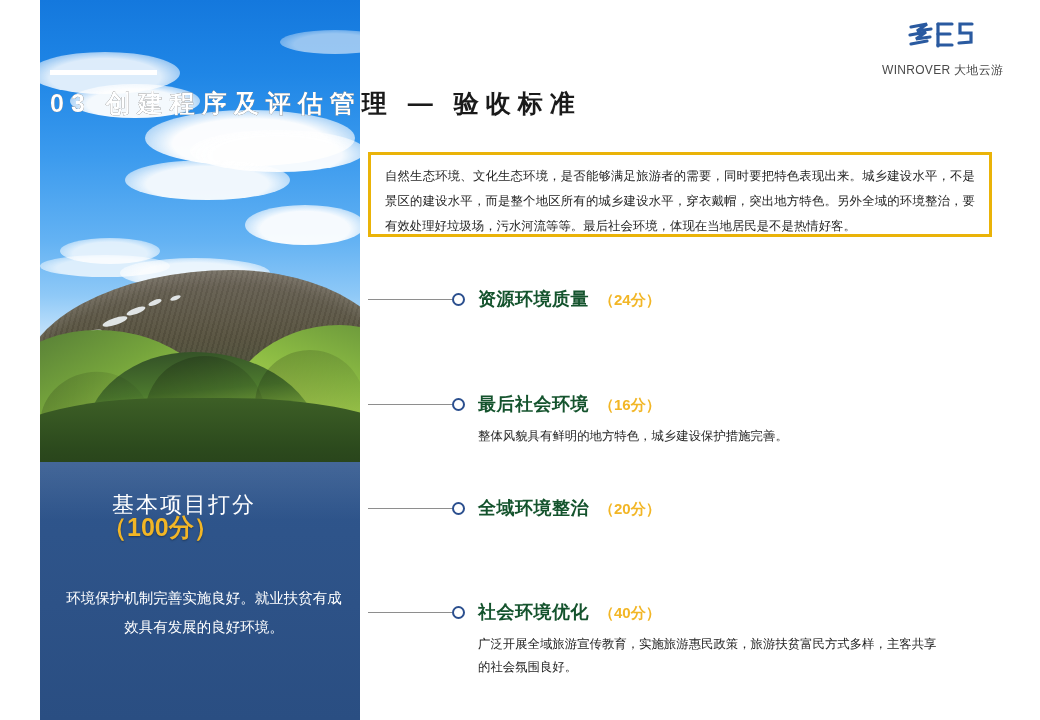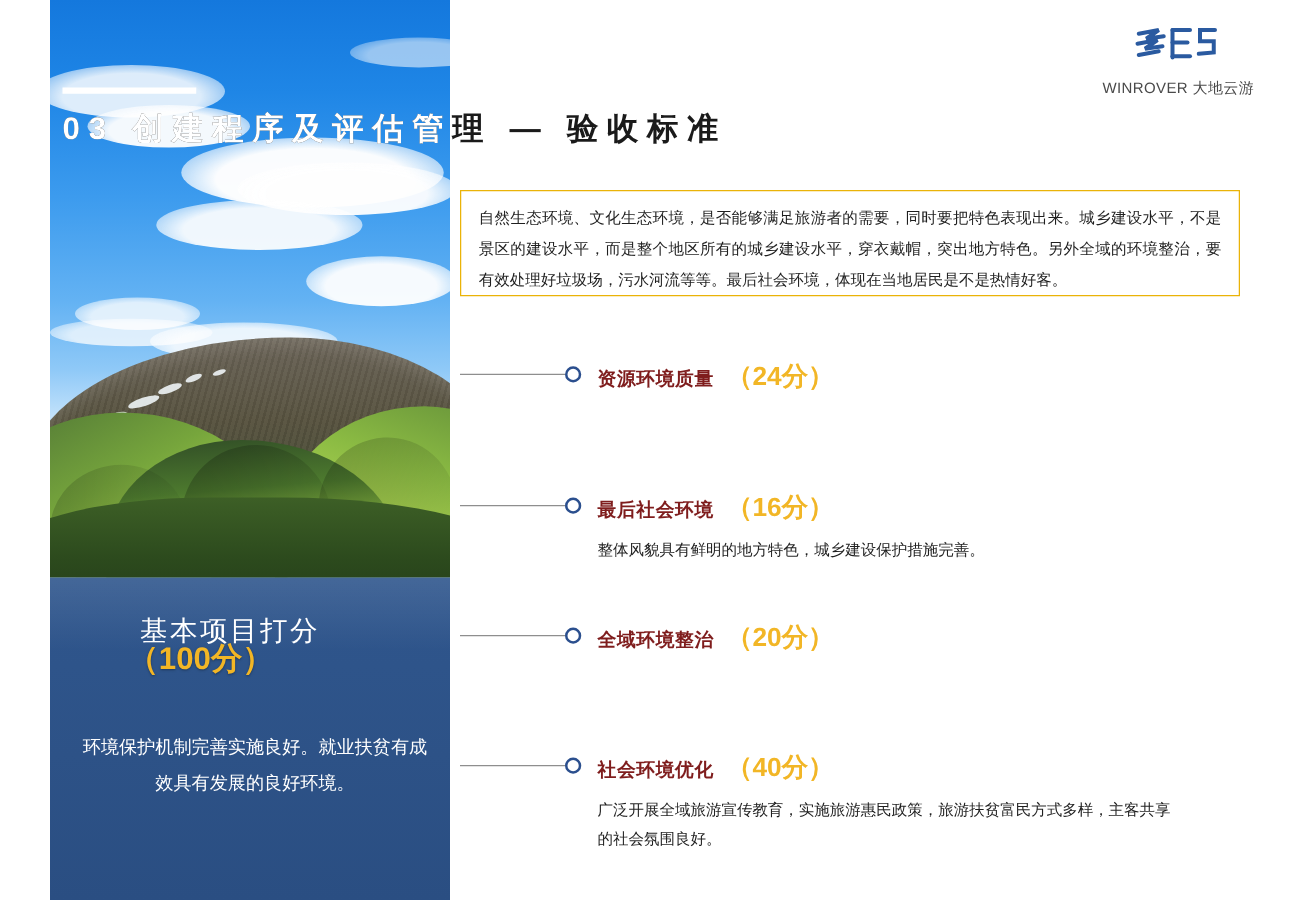--- a/index.html
+++ b/index.html
@@ -245,43 +245,43 @@
     white-space: nowrap;
   }
 
   
   #intro-box {
     position: absolute;
     left: 368px;
     top: 152px;
     width: 624px;
     height: 85px;
-    border: 1px solid #eab308;
+    border: 3px solid #eab308;
     box-sizing: border-box;
     padding: 9px 14px 0 14px;
   }
   #intro-text {
     font-size: 12.4px;
     color: #1f1f1f;
     line-height: 2.0;
     text-align: justify;
   }
 
   
   .criterion { position: absolute; left: 478px; }
   .crit-head { display: flex; align-items: baseline; white-space: nowrap; }
   .crit-name {
-    color: #7f1d1d;
-    font-size: 15px;
+    color: #14532d;
+    font-size: 18px;
     font-weight: bold;
     letter-spacing: .5px;
   }
   .crit-score {
     color: #f2b626;
-    font-size: 21px;
+    font-size: 15px;
     font-weight: bold;
     margin-left: 10px;
   }
   .crit-desc {
     margin-top: 9px;
     color: #1f1f1f;
     font-size: 12.4px;
     line-height: 1.85;
     width: 470px;
   }

